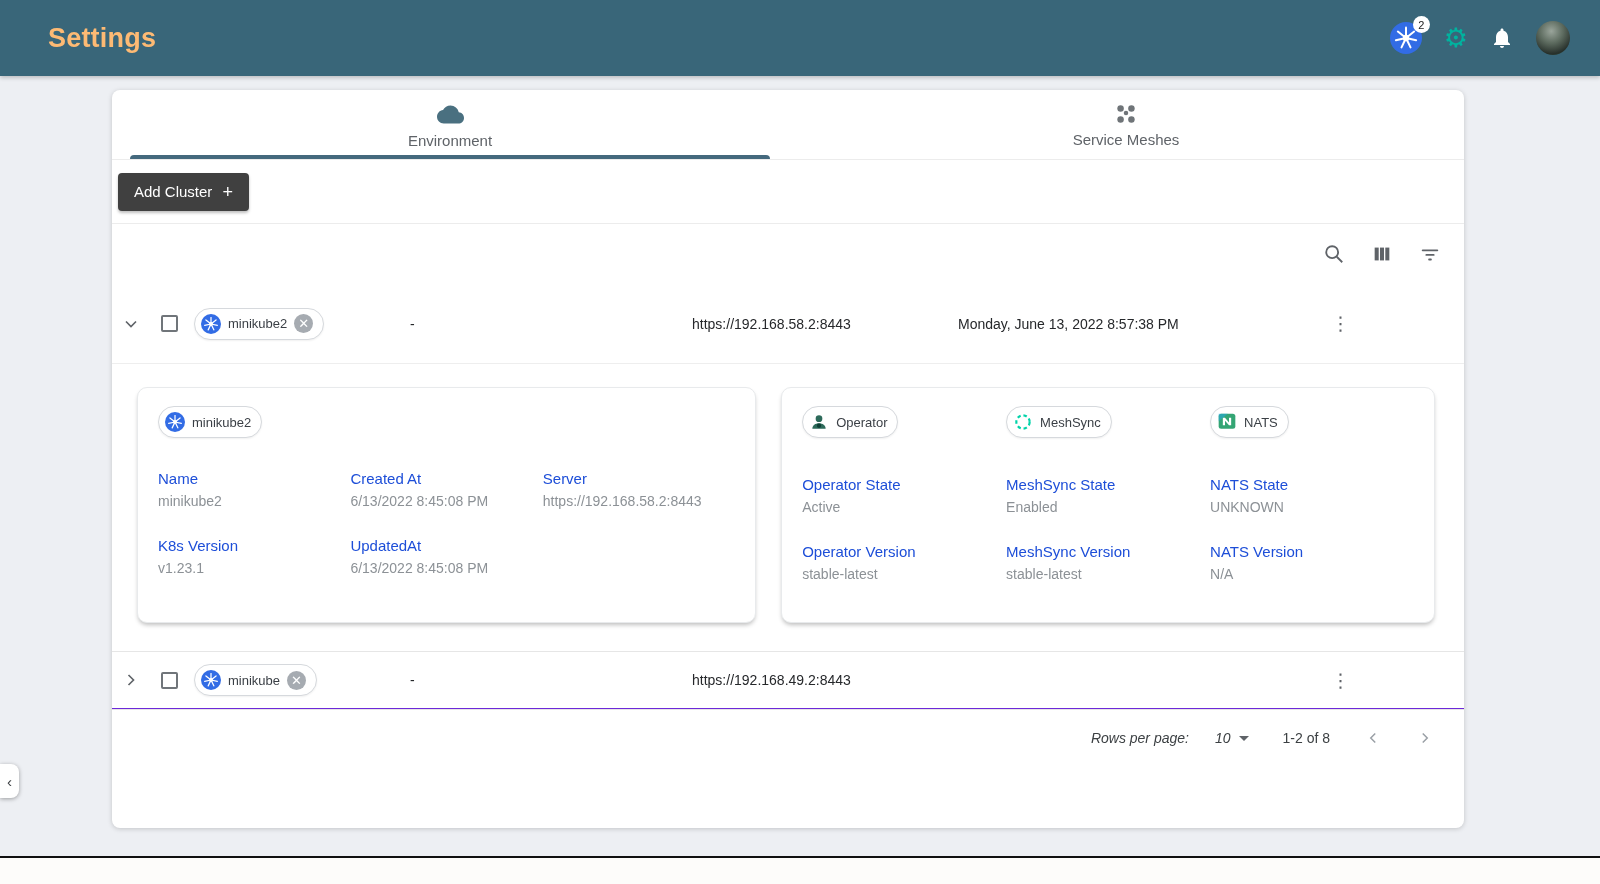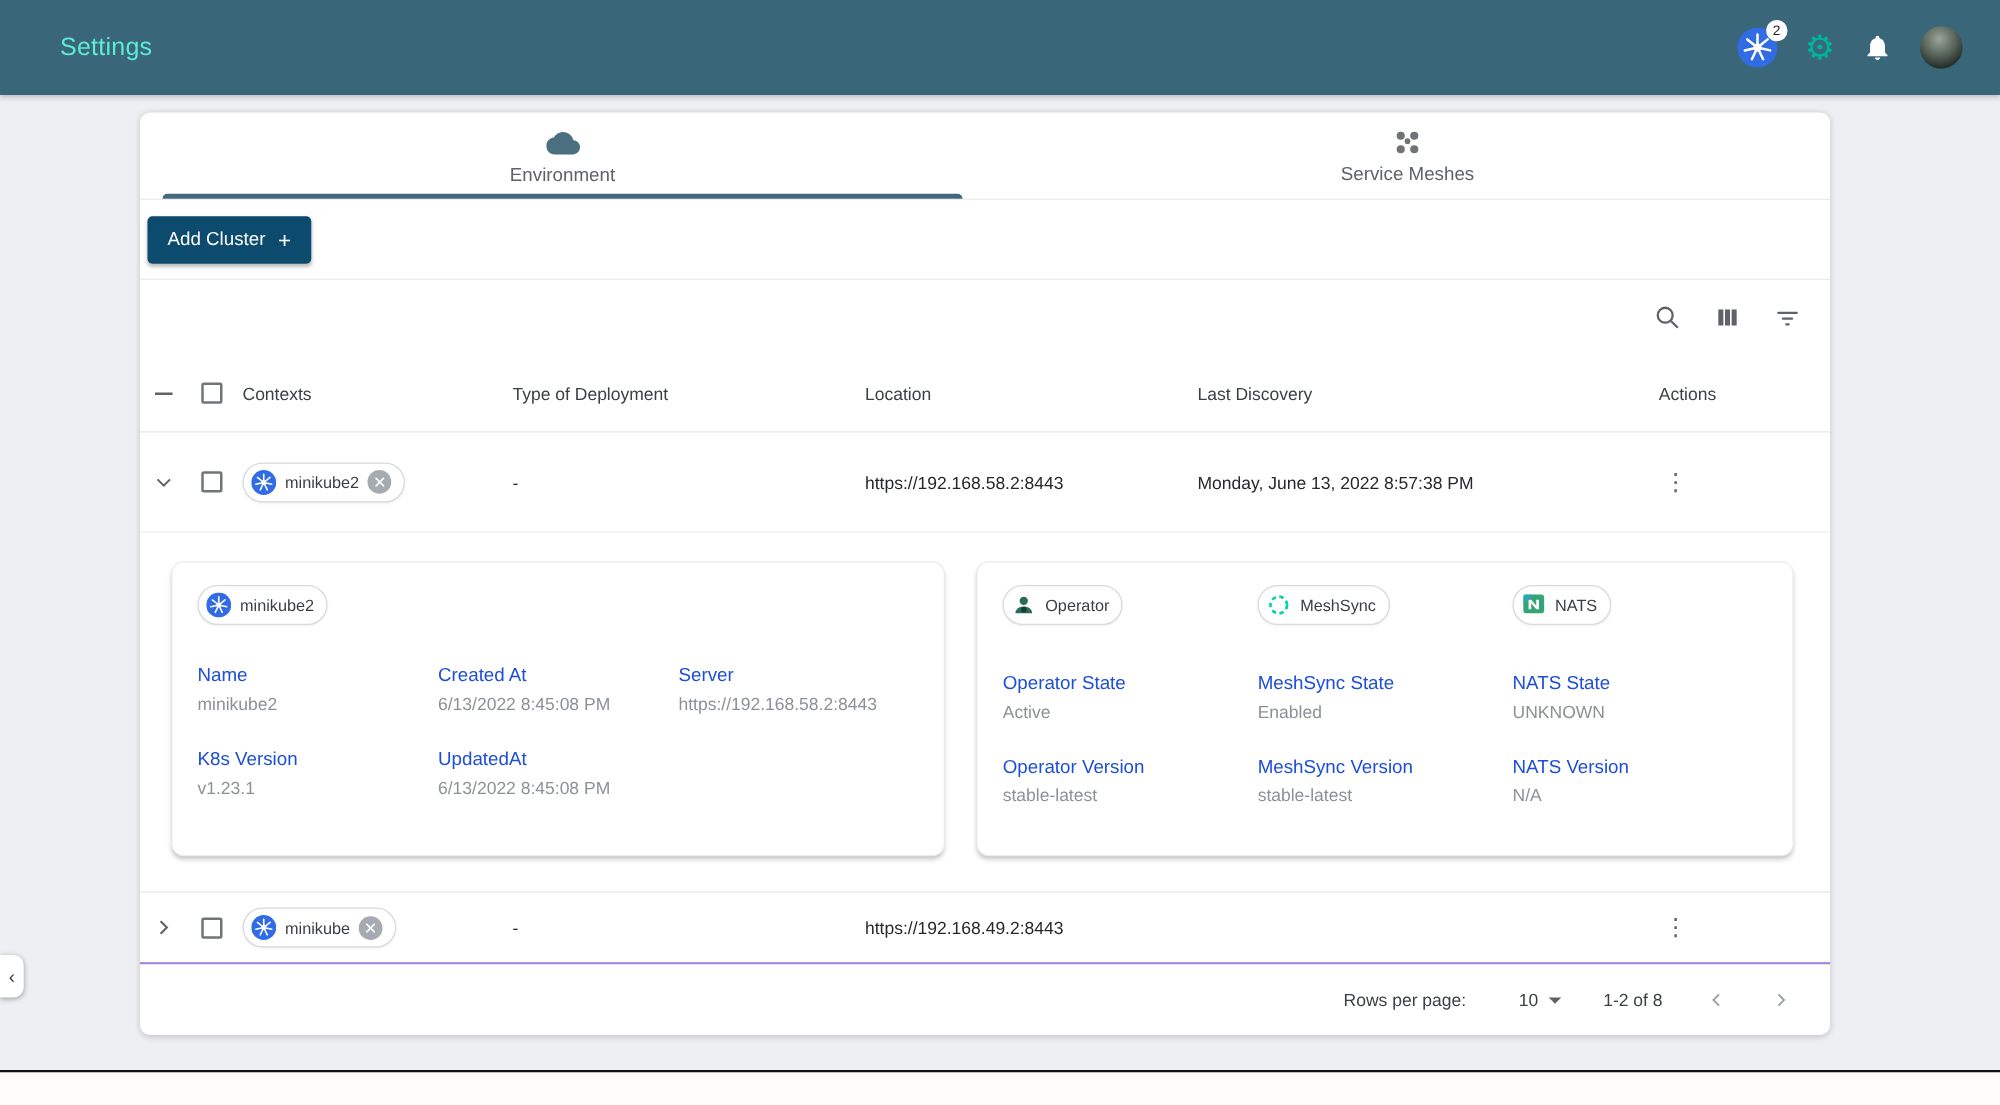--- a/index.html
+++ b/index.html
@@ -11,21 +11,21 @@
     overflow:hidden;
     color:#3c4043;
   }
   
   .appbar {
     position:absolute; left:0; top:0; width:1600px; height:76px;
     background:#396679; display:flex; align-items:center;
     padding:0 30px 0 48px;
     box-shadow:0 2px 4px rgba(0,0,0,.2);
   }
-  .appbar-title { color:#5eead4; font-size:20px; font-weight:normal; letter-spacing:.2px; }
+  .appbar-title { color:#fdba74; font-size:27px; font-weight:bold; letter-spacing:.2px; }
   .appbar-right { margin-left:auto; display:flex; align-items:center; gap:22px; }
   .k8s-btn { position:relative; width:32px; height:32px; cursor:pointer; }
   .k8s-badge {
     position:absolute; top:-6px; right:-8px; width:17px; height:17px;
     background:#fff; border-radius:50%; font-size:11px; color:#222;
     display:flex; align-items:center; justify-content:center;
   }
   .gear-glyph { font-size:27px; color:#00B39F; line-height:1; cursor:pointer; }
   .avatar {
     width:34px; height:34px; border-radius:50%;
@@ -45,21 +45,21 @@
     align-items:center; justify-content:center; gap:4px;
     cursor:pointer; color:#5f6368; font-size:15px;
   }
   .tab .indicator {
     position:absolute; left:18px; right:18px; bottom:0; height:4px;
     background:#44697d; border-radius:4px 4px 0 0;
   }
   
   .actionbar { height:64px; display:flex; align-items:center; padding:0 16px 0 6px; border-bottom:1px solid #ececec; }
   .add-cluster-btn {
-    background:#0c4a6e; color:#fff; font-size:15px; border:none; cursor:pointer;
+    background:#404040; color:#fff; font-size:15px; border:none; cursor:pointer;
     border-radius:4px; padding:10px 16px; display:flex; align-items:center; gap:10px;
     box-shadow:0 2px 3px rgba(0,0,0,.25); font-family:inherit;
   }
   .add-cluster-btn .plus { font-size:18px; line-height:1; }
   
   .tooliconbar { height:60px; display:flex; align-items:center; justify-content:flex-end; gap:24px; padding-right:22px; }
   .toolbtn { width:24px; height:24px; display:flex; align-items:center; justify-content:center; cursor:pointer; }
   
   .trow {
     display:grid;
@@ -99,21 +99,21 @@
   .panel-right { width:695px; }
   .fields3 { display:grid; grid-template-columns:repeat(3,1fr); row-gap:28px; margin-top:32px; }
   .fld-label { font-size:15px; color:#1d4ed8; margin-bottom:6px; }
   .fld-value { font-size:14px; color:#8c9196; }
   .chips3 { display:grid; grid-template-columns:repeat(3,1fr); }
   
   .pager {
     height:57px; display:flex; align-items:center; justify-content:flex-end;
     gap:34px; padding-right:30px; font-size:14px; color:#3c4043; border-top:1px solid #e6e6e6;
   }
-  .rpp { display:flex; align-items:flex-end; gap:42px; }
+  .rpp { display:flex; align-items:flex-end; gap:26px;font-style:italic; }
   .rpp-select { display:flex; align-items:center; gap:8px; cursor:pointer; }
   .tri-down {
     width:0; height:0; border-left:5px solid transparent; border-right:5px solid transparent;
     border-top:5px solid #5f6368;
   }
   .pg-arrows { display:flex; gap:34px; }
   .pg-btn { cursor:pointer; display:flex; align-items:center; }
   
   .drawer-handle {
     position:absolute; left:0; top:764px; width:19px; height:34px;
@@ -203,33 +203,20 @@
     </div>
     <div class="toolbtn">
       <svg width="22" height="22" viewBox="0 0 24 24" fill="none" stroke="#5f6368" stroke-width="2" stroke-linecap="round">
         <line x1="4" y1="8" x2="20" y2="8"></line>
           <line x1="8" y1="13" x2="16" y2="13"></line>
           <line x1="11" y1="18" x2="13" y2="18"></line>
       </svg>
     </div>
   </div>
 
-  <div class="trow thead">
-    <div>
-        <div class="minus-bar"></div>
-      </div>
-    <div>
-        <div class="checkbox"></div>
-      </div>
-    <div class="cell-pad">Contexts</div>
-    <div>Type of Deployment</div>
-    <div>Location</div>
-    <div>Last Discovery</div>
-    <div style="padding-left:14px;">Actions</div>
-  </div>
 
   <div class="trow datarow">
     <div class="expander">
       <svg width="20" height="20" viewBox="0 0 24 24" fill="none" stroke="#5f6368" stroke-width="2">
         <polyline points="6 9 12 15 18 9"></polyline>
       </svg>
     </div>
     <div>
         <div class="checkbox"></div>
       </div>

